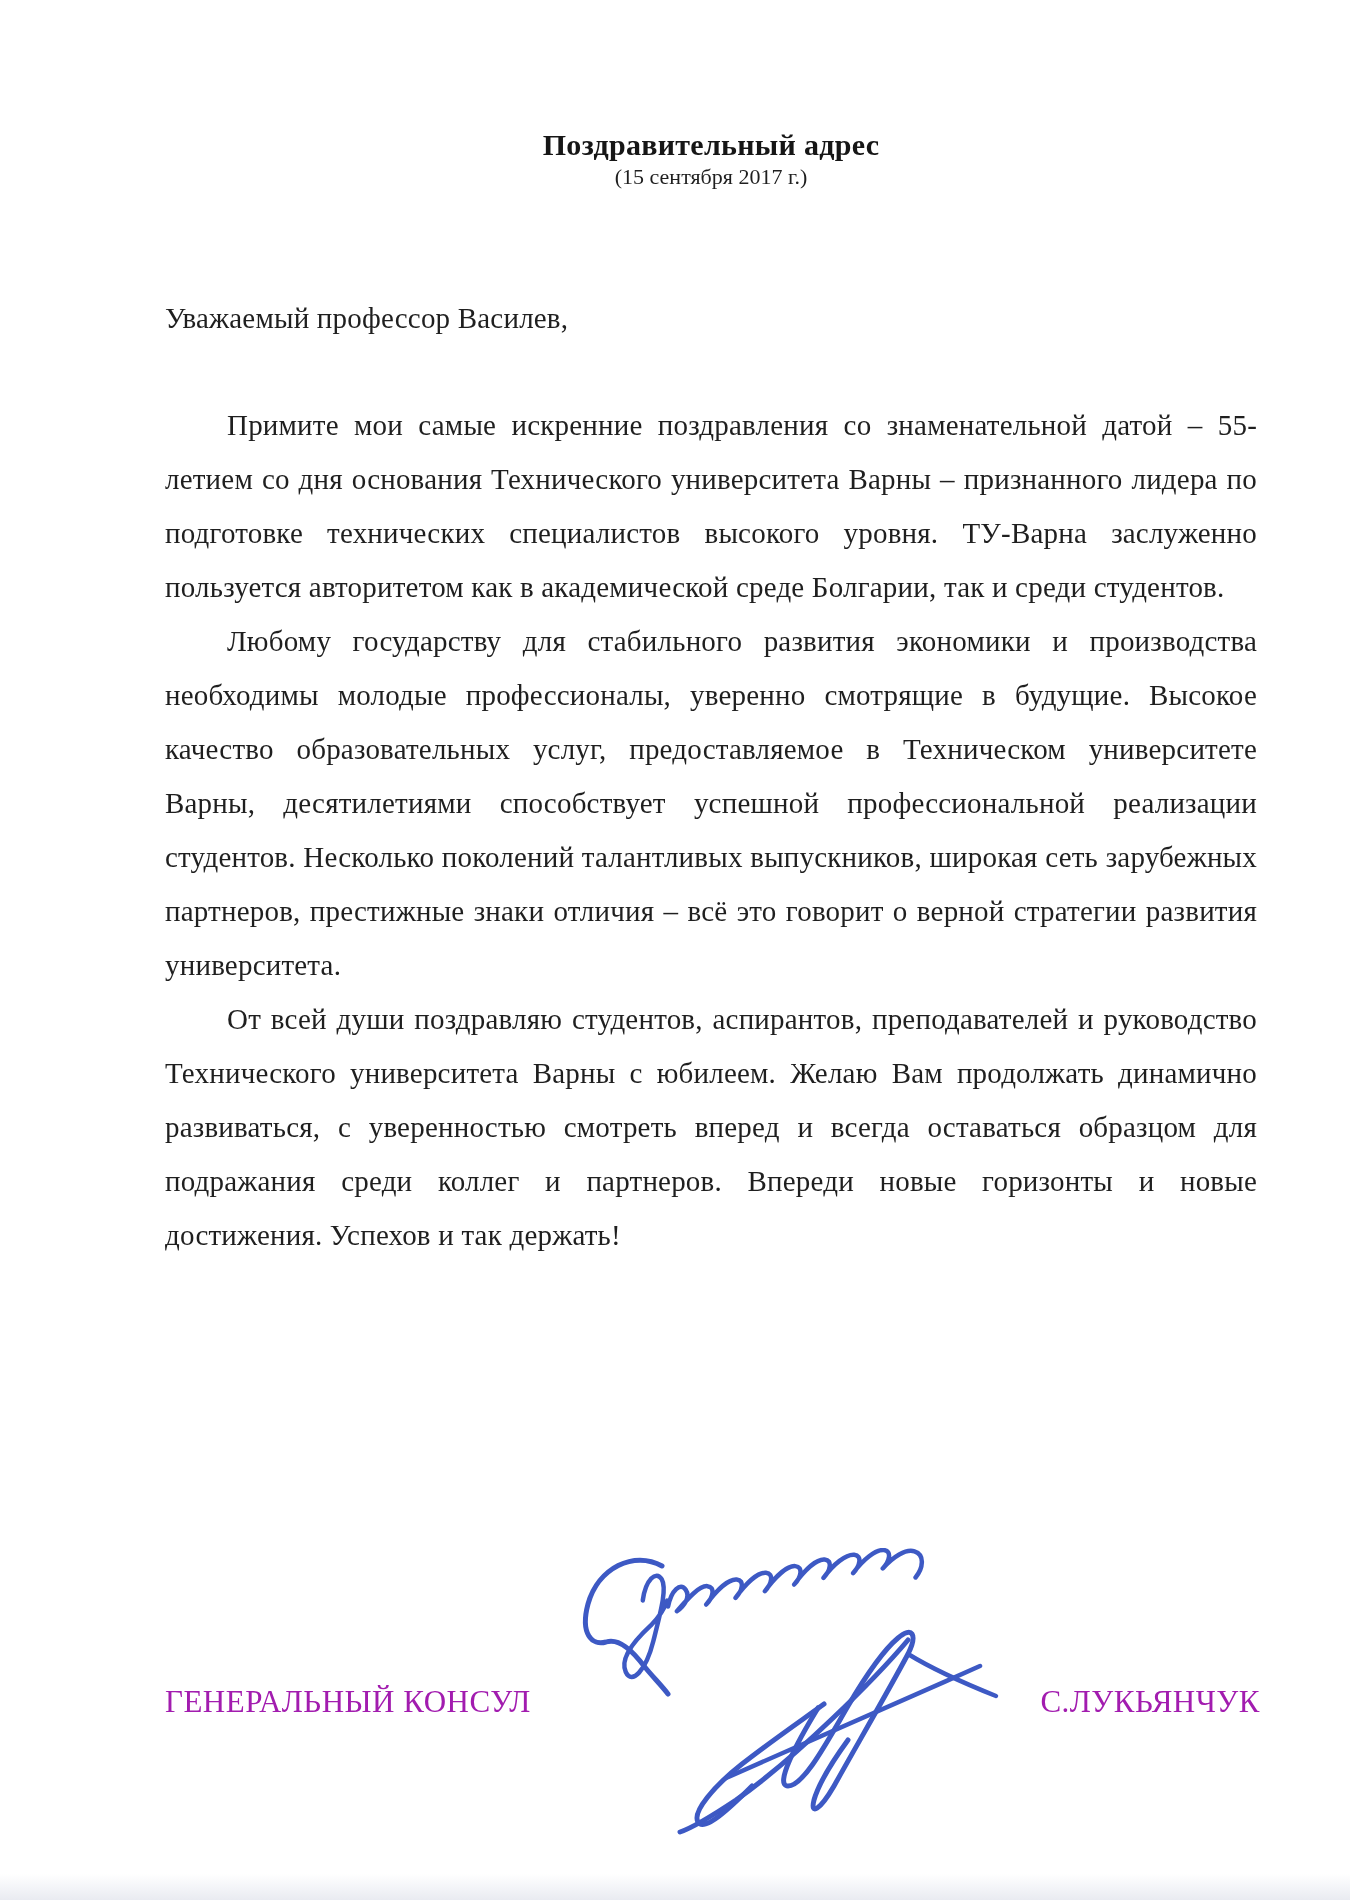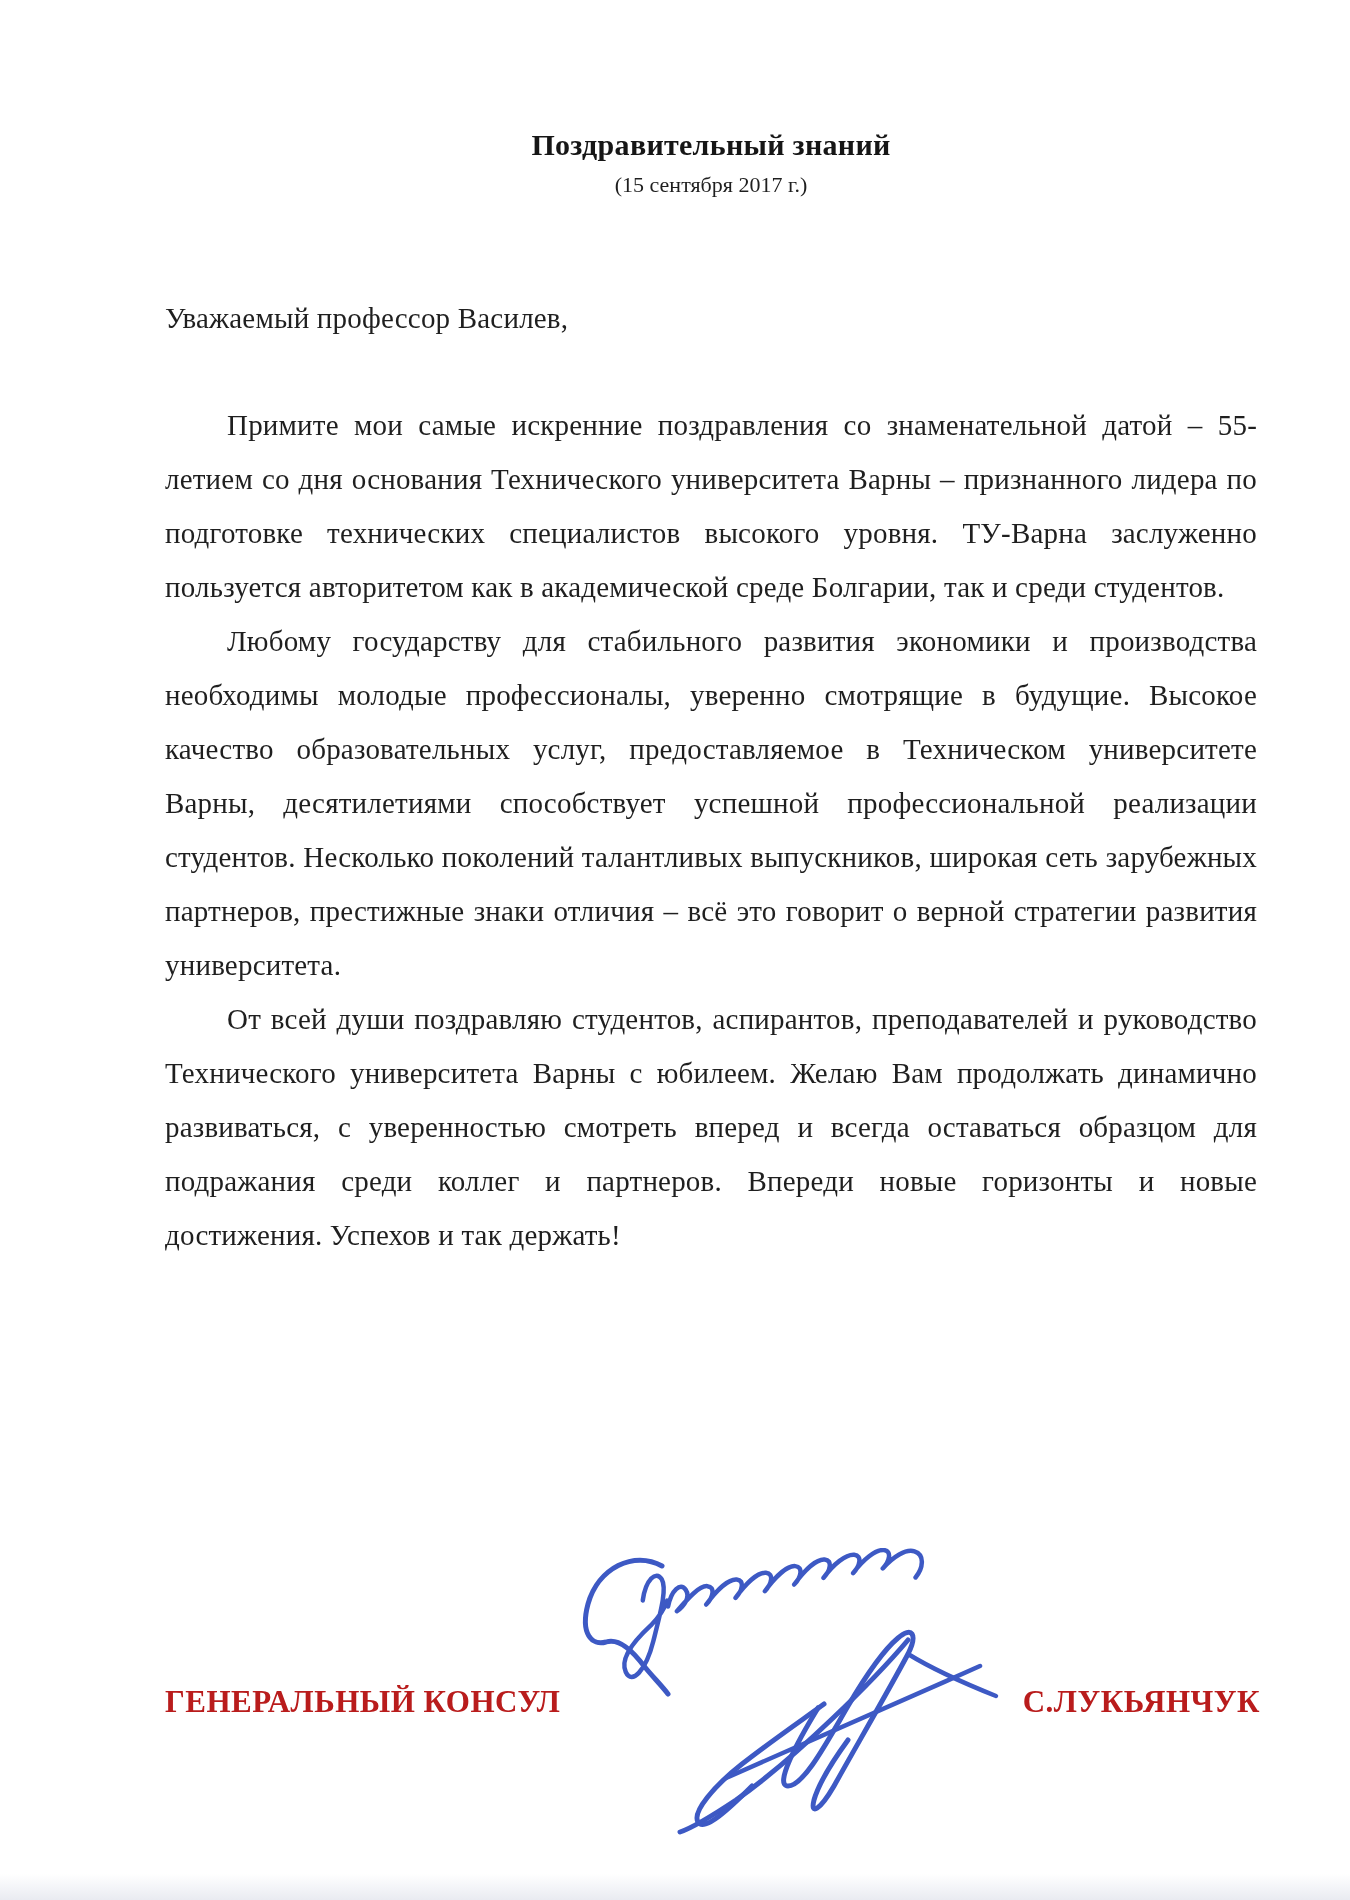--- a/index.html
+++ b/index.html
@@ -26,21 +26,21 @@
   .title-line {
     font-size: 30px;
     font-weight: bold;
     line-height: 37px;
     letter-spacing: 0.3px;
     color: #161616;
   }
   .date-line {
     font-size: 22px;
     line-height: 26px;
-    margin-top: 9px;
+    margin-top: 1px;
     color: #1f1f1f;
   }
   .salutation {
     position: absolute;
     top: 266px;
     left: 165px;
     width: 1092px;
     font-size: 29px;
     line-height: 45px;
     letter-spacing: 0.2px;
@@ -73,41 +73,41 @@
     stroke-linejoin: round;
   }
   .signoff-row {
     position: absolute;
     top: 1684px;
     left: 165px;
     width: 1095px;
     display: flex;
     justify-content: space-between;
     align-items: baseline;
-    font-weight: bold;
+    font-weight: normal;
     font-size: 31px;
     letter-spacing: 0.5px;
-    color: #b91c1c;
+    color: #a21caf;
   }
   .scan-edge {
     position: absolute;
     left: 0;
     right: 0;
     bottom: 0;
     height: 26px;
     background: linear-gradient(to bottom, rgba(255,255,255,0), rgba(206,210,224,0.45));
   }
 </style>
 </head>
 <body>
 
 <div class="page">
 
   <div class="title-block">
-    <div class="title-line">Поздравительный знаний</div>
+    <div class="title-line">Поздравительный адрес</div>
     <div class="date-line">(15 сентября 2017 г.)</div>
   </div>
 
   <div class="salutation">
     <div>Уважаемый профессор Василев,</div>
   </div>
 
   <div class="body-text">
     <p>Примите мои самые искренние поздравления со знаменательной датой – 55-летием со дня основания Технического университета Варны – признанного лидера по подготовке технических специалистов высокого уровня. ТУ-Варна заслуженно пользуется авторитетом как в академической среде Болгарии, так и среди студентов.</p>
     <p>Любому государству для стабильного развития экономики и производства необходимы молодые профессионалы, уверенно смотрящие в будущие. Высокое качество образовательных услуг, предоставляемое в Техническом университете Варны, десятилетиями способствует успешной профессиональной реализации студентов. Несколько поколений талантливых выпускников, широкая сеть зарубежных партнеров, престижные знаки отличия – всё это говорит о верной стратегии развития университета.</p>

